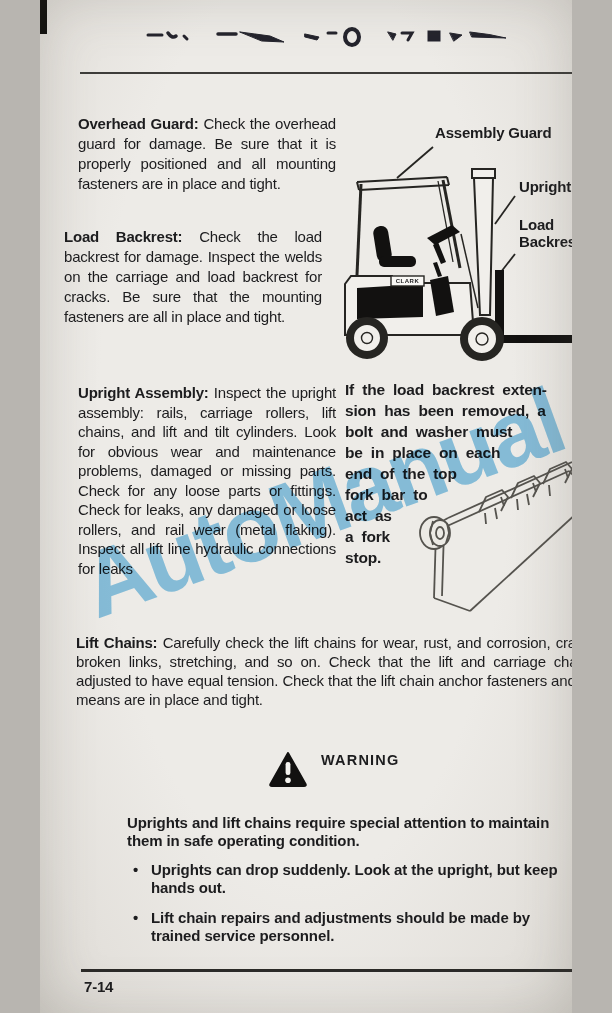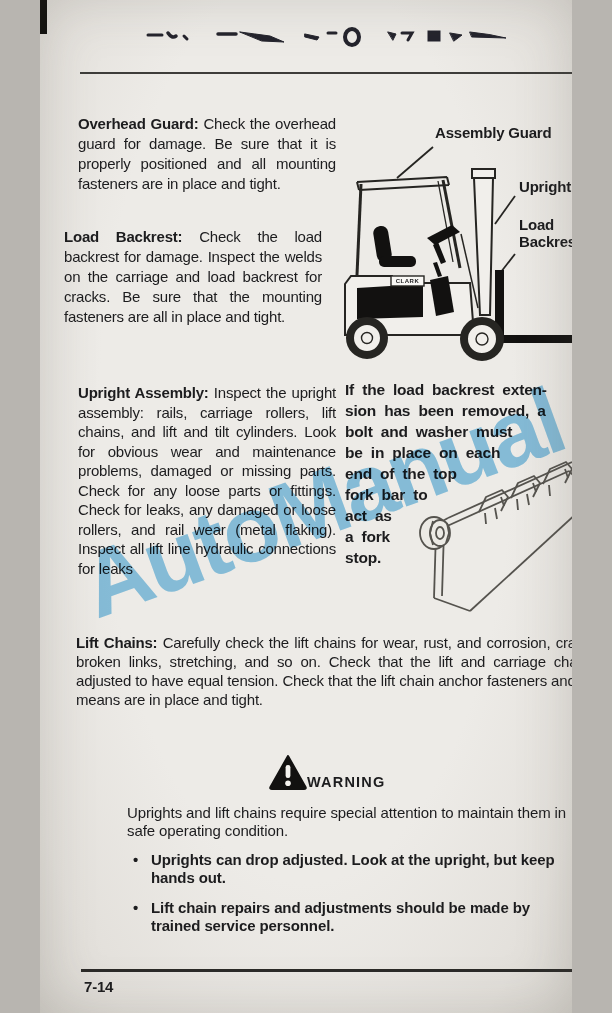--- a/index.html
+++ b/index.html
@@ -29,26 +29,26 @@
     position:absolute;font-size:15px;font-weight:bold;line-height:17px;
     white-space:pre-line;letter-spacing:-0.2px;
   }
   .forknote{
     position:absolute;left:305px;top:379px;width:288px;
     font-size:15.5px;font-weight:bold;line-height:21px;
     white-space:pre-line;word-spacing:4px;letter-spacing:-0.2px;
   }
   .warning-block{position:absolute;left:87px;top:752px;width:448px;}
   .warning-head{
-    display:flex;align-items:flex-end;
+    display:flex;align-items:flex-start;gap:14px;
     margin-left:142px;height:38px;
   }
   .warning-word{font-size:14.5px;font-weight:bold;letter-spacing:1.2px;}
   .warning-lead{
-    margin-top:14px;font-size:15px;font-weight:normal;line-height:17.5px;
+    margin-top:24px;font-size:15px;font-weight:bold;line-height:17.5px;
     letter-spacing:-0.1px;width:440px;
   }
   .warning-bullets{margin:12px 0 0 4px;padding:0;list-style:none;}
   .warning-bullets li{
     position:relative;padding-left:20px;margin-bottom:13px;
     font-size:15px;font-weight:bold;line-height:17.5px;letter-spacing:-0.1px;
     width:420px;
   }
   .warning-bullets li::before{
     content:"\2022";position:absolute;left:2px;top:0;font-weight:bold;
@@ -214,21 +214,21 @@
     <div class="warning-head">
       <svg width="38" height="35" viewBox="0 0 38 35">
         <path d="M19,1 L36.5,32 Q37.5,34 35,34 L3,34 Q0.5,34 1.5,32 Z" fill="#121110" stroke="#121110" stroke-width="2" stroke-linejoin="round"></path>
         <rect x="16.6" y="10" width="4.8" height="13" rx="2.2" fill="#f4f2ee"></rect>
         <circle cx="19" cy="28.2" r="2.8" fill="#f4f2ee"></circle>
       </svg>
       <span class="warning-word">WARNING</span>
     </div>
     <div class="warning-lead">Uprights and lift chains require special attention to maintain them in safe operating condition.</div>
     <ul class="warning-bullets">
-      <li>Uprights can drop adjusted. Look at the upright, but keep hands out.</li>
+      <li>Uprights can drop suddenly. Look at the upright, but keep hands out.</li>
       <li>Lift chain repairs and adjustments should be made by trained service personnel.</li>
     </ul>
   </div>
 
   <div class="abs bottom-rule"></div>
   <div class="footer">
     <span>7-14</span>
     <span>Visual Inspection</span>
   </div>
 

